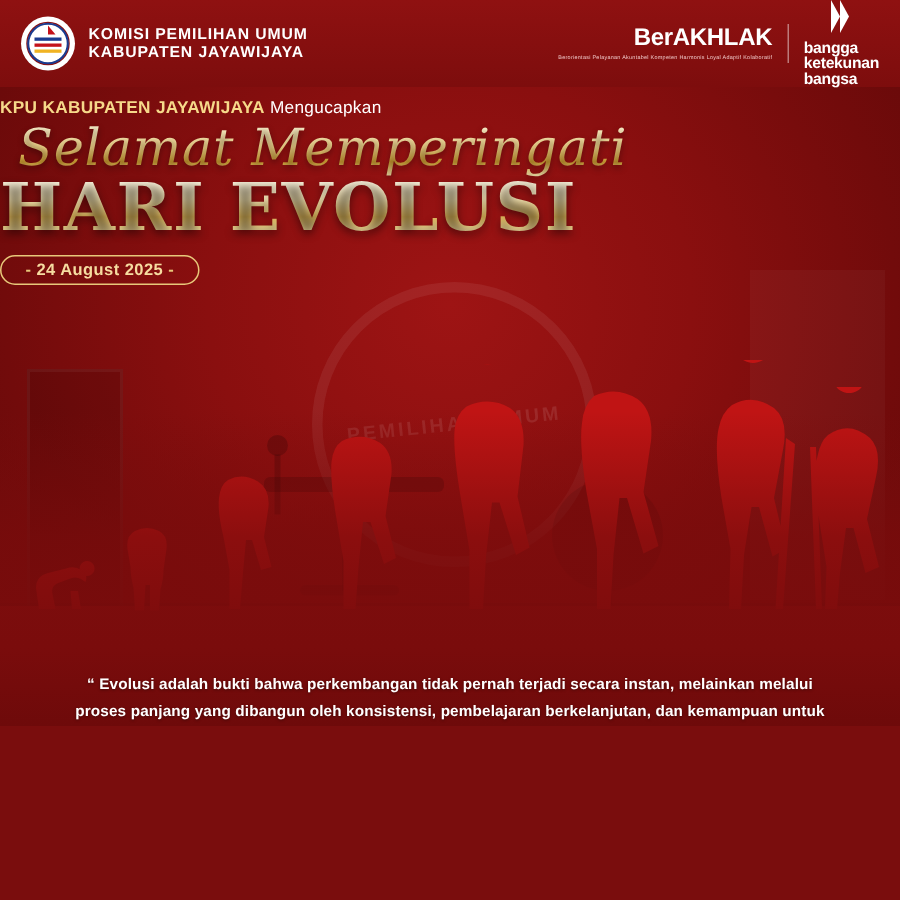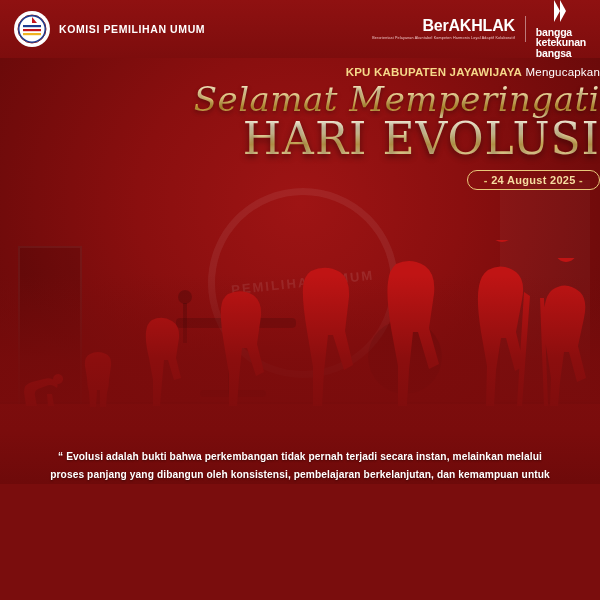--- a/index.html
+++ b/index.html
@@ -65,21 +65,21 @@
   }
   .bmb-text { line-height: 1.0; }
   .bmb-text div {
     font-size: 10.5px; font-weight: bold; color: #ffffff; letter-spacing: -.2px;
   }
   .bmb-text div.hash { color: #ffffff; }
 
   
   .title-wrap {
     position: absolute; top: 66px; left: 0; right: 0;
-    text-align: right; z-index: 30;
+    text-align: left; z-index: 30;
   }
   .pretitle { font-size: 11.5px; color: #fff; letter-spacing: .2px; }
   .pretitle b { color: #f6d98a; font-weight: bold; }
   .script {
     margin-top: 4px;
     font-family: "DejaVu Serif", serif;
     font-style: italic;
     font-size: 34px;
     font-weight: normal;
     letter-spacing: .5px;
@@ -87,21 +87,21 @@
     -webkit-background-clip: text;
     background-clip: text;
     color: transparent;
     text-shadow: 0 2px 4px rgba(0,0,0,.35);
     line-height: 1.05;
     padding-left: 12px;
   }
   .maintitle {
     margin-top: -2px;
     font-size: 44px;
-    font-weight: normal;
+    font-weight: bold;
     letter-spacing: 1px;
     font-family: "DejaVu Serif", serif;
     background: linear-gradient(180deg,#fffaf0 0%, #f6e3ae 38%, #e0b85a 62%, #fff4cf 100%);
     -webkit-background-clip: text;
     background-clip: text;
     color: transparent;
     text-shadow: 0 3px 6px rgba(0,0,0,.45);
     line-height: 1.05;
   }
   .datebar {
@@ -242,20 +242,21 @@
           <circle cx="15" cy="15" r="14" fill="#ffffff" stroke="#8d1111" stroke-width="1"></circle>
           <path d="M15 3 L20 9 L15 9 Z" fill="#c4121a"></path>
           <rect x="6" y="11" width="18" height="2.2" fill="#1b3b8f"></rect>
           <rect x="6" y="15" width="18" height="2.2" fill="#c4121a"></rect>
           <rect x="6" y="19" width="18" height="2.2" fill="#f0b323"></rect>
           <circle cx="15" cy="15" r="13.2" fill="none" stroke="#1b3b8f" stroke-width="1.4"></circle>
         </svg>
       </div>
       <div class="kpu-text">
         <div class="l1">KOMISI PEMILIHAN UMUM</div>
+        <div class="l2">KABUPATEN JAYAWIJAYA</div>
       </div>
     </div>
 
     <div class="brand-right">
       <div class="berakhlak">
         <div class="ba-main">BerAKHLAK</div>
         <div class="ba-sub">Berorientasi Pelayanan Akuntabel Kompeten Harmonis Loyal Adaptif Kolaboratif</div>
       </div>
       <div class="divider-v"></div>
       <div class="bmb">

